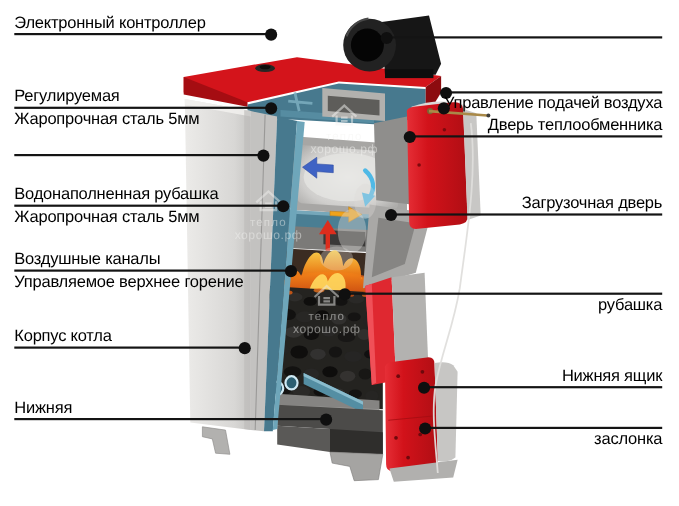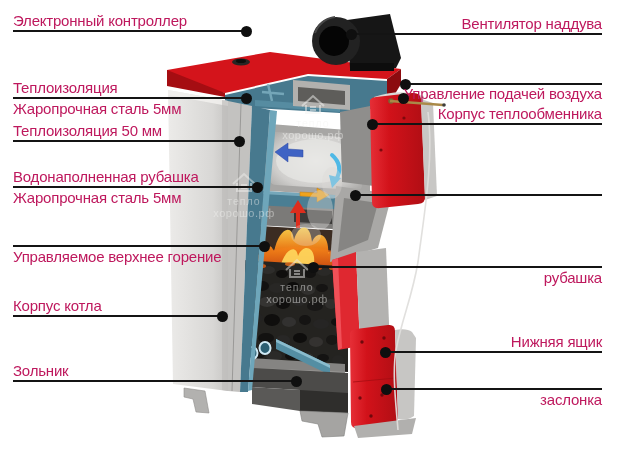--- a/index.html
+++ b/index.html
@@ -2,21 +2,21 @@
 <html><head>
 <meta charset="utf-8">
 <style>
   html,body{margin:0;padding:0;background:#fff;}
   .stage{
     position:relative;width:617px;height:460px;background:#ffffff;overflow:hidden;
     font-family:"Liberation Sans","DejaVu Sans",sans-serif;
   }
   .art{position:absolute;left:0;top:0;}
   .lbl{
-    position:absolute;font-size:15px;line-height:17px;color:#be185d;
+    position:absolute;font-size:15px;line-height:17px;color:#000000;
     letter-spacing:-0.2px;white-space:nowrap;
   }
   .lbl.r{text-align:right;}
   .cline{position:absolute;height:2px;background:#141414;}
   .cdot{position:absolute;width:11px;height:11px;border-radius:50%;background:#0f0f0f;}
 </style>
 </head>
 <body>
 
 <div class="stage">
@@ -235,60 +235,60 @@
         <text x="0" y="21" font-size="10.5" fill="#e9e9e7" text-anchor="middle" letter-spacing="1">тепло</text>
         <text x="0" y="33" font-size="11" fill="#e9e9e7" text-anchor="middle" letter-spacing="0.5">хорошо.рф</text>
       </g>
     </g>
   </svg>
 
   <div class="lbl" style="left:13px;top:12px">Электронный контроллер</div>
   <div class="cline" style="left:13px;top:30px;width:234px"></div>
   <div class="cdot" style="left:241px;top:26px"></div>
 
-  <div class="lbl" style="left:13px;top:79px">Теплоизоляция</div>
+  <div class="lbl" style="left:13px;top:79px">Регулируемая</div>
   <div class="cline" style="left:13px;top:97px;width:234px"></div>
   <div class="cdot" style="left:241px;top:93px"></div>
   <div class="lbl" style="left:13px;top:100px">Жаропрочная сталь 5мм</div>
 
-  <div class="lbl" style="left:13px;top:122px">Теплоизоляция 50 мм</div>
   <div class="cline" style="left:13px;top:140px;width:227px"></div>
   <div class="cdot" style="left:234px;top:136px"></div>
 
   <div class="lbl" style="left:13px;top:168px">Водонаполненная рубашка</div>
   <div class="cline" style="left:13px;top:186px;width:245px"></div>
   <div class="cdot" style="left:252px;top:182px"></div>
   <div class="lbl" style="left:13px;top:189px">Жаропрочная сталь 5мм</div>
 
+  <div class="lbl" style="left:13px;top:227px">Воздушные каналы</div>
   <div class="cline" style="left:13px;top:245px;width:252px"></div>
   <div class="cdot" style="left:259px;top:241px"></div>
   <div class="lbl" style="left:13px;top:297px">Корпус котла</div>
 
   <div class="lbl" style="left:13px;top:248px">Управляемое верхнее горение</div>
   <div class="cline" style="left:13px;top:315px;width:210px"></div>
   <div class="cdot" style="left:217px;top:311px"></div>
 
-  <div class="lbl" style="left:13px;top:362px">Зольник</div>
+  <div class="lbl" style="left:13px;top:362px">Нижняя</div>
   <div class="cline" style="left:13px;top:380px;width:284px"></div>
   <div class="cdot" style="left:291px;top:376px"></div>
 
-  <div class="lbl r" style="right:15px;top:15px">Вентилятор наддува</div>
   <div class="cline" style="left:352px;top:33px;width:250px"></div>
   <div class="cdot" style="left:346px;top:29px"></div>
 
   <div class="cline" style="left:406px;top:83px;width:196px"></div>
   <div class="cdot" style="left:400px;top:79px"></div>
 
   <div class="lbl r" style="right:15px;top:85px">Управление подачей воздуха</div>
   <div class="cdot" style="left:398px;top:93px"></div>
 
-  <div class="lbl r" style="right:15px;top:105px">Корпус теплообменника</div>
+  <div class="lbl r" style="right:15px;top:105px">Дверь теплообменника</div>
   <div class="cline" style="left:373px;top:123px;width:229px"></div>
   <div class="cdot" style="left:367px;top:119px"></div>
 
+  <div class="lbl r" style="right:15px;top:176px">Загрузочная дверь</div>
   <div class="cline" style="left:356px;top:194px;width:246px"></div>
   <div class="cdot" style="left:350px;top:190px"></div>
 
   <div class="cline" style="left:314px;top:266px;width:288px"></div>
   <div class="cdot" style="left:308px;top:262px"></div>
   <div class="lbl r" style="right:15px;top:269px">рубашка</div>
 
   <div class="lbl r" style="right:15px;top:333px">Нижняя ящик</div>
   <div class="cline" style="left:386px;top:351px;width:216px"></div>
   <div class="cdot" style="left:380px;top:347px"></div>

